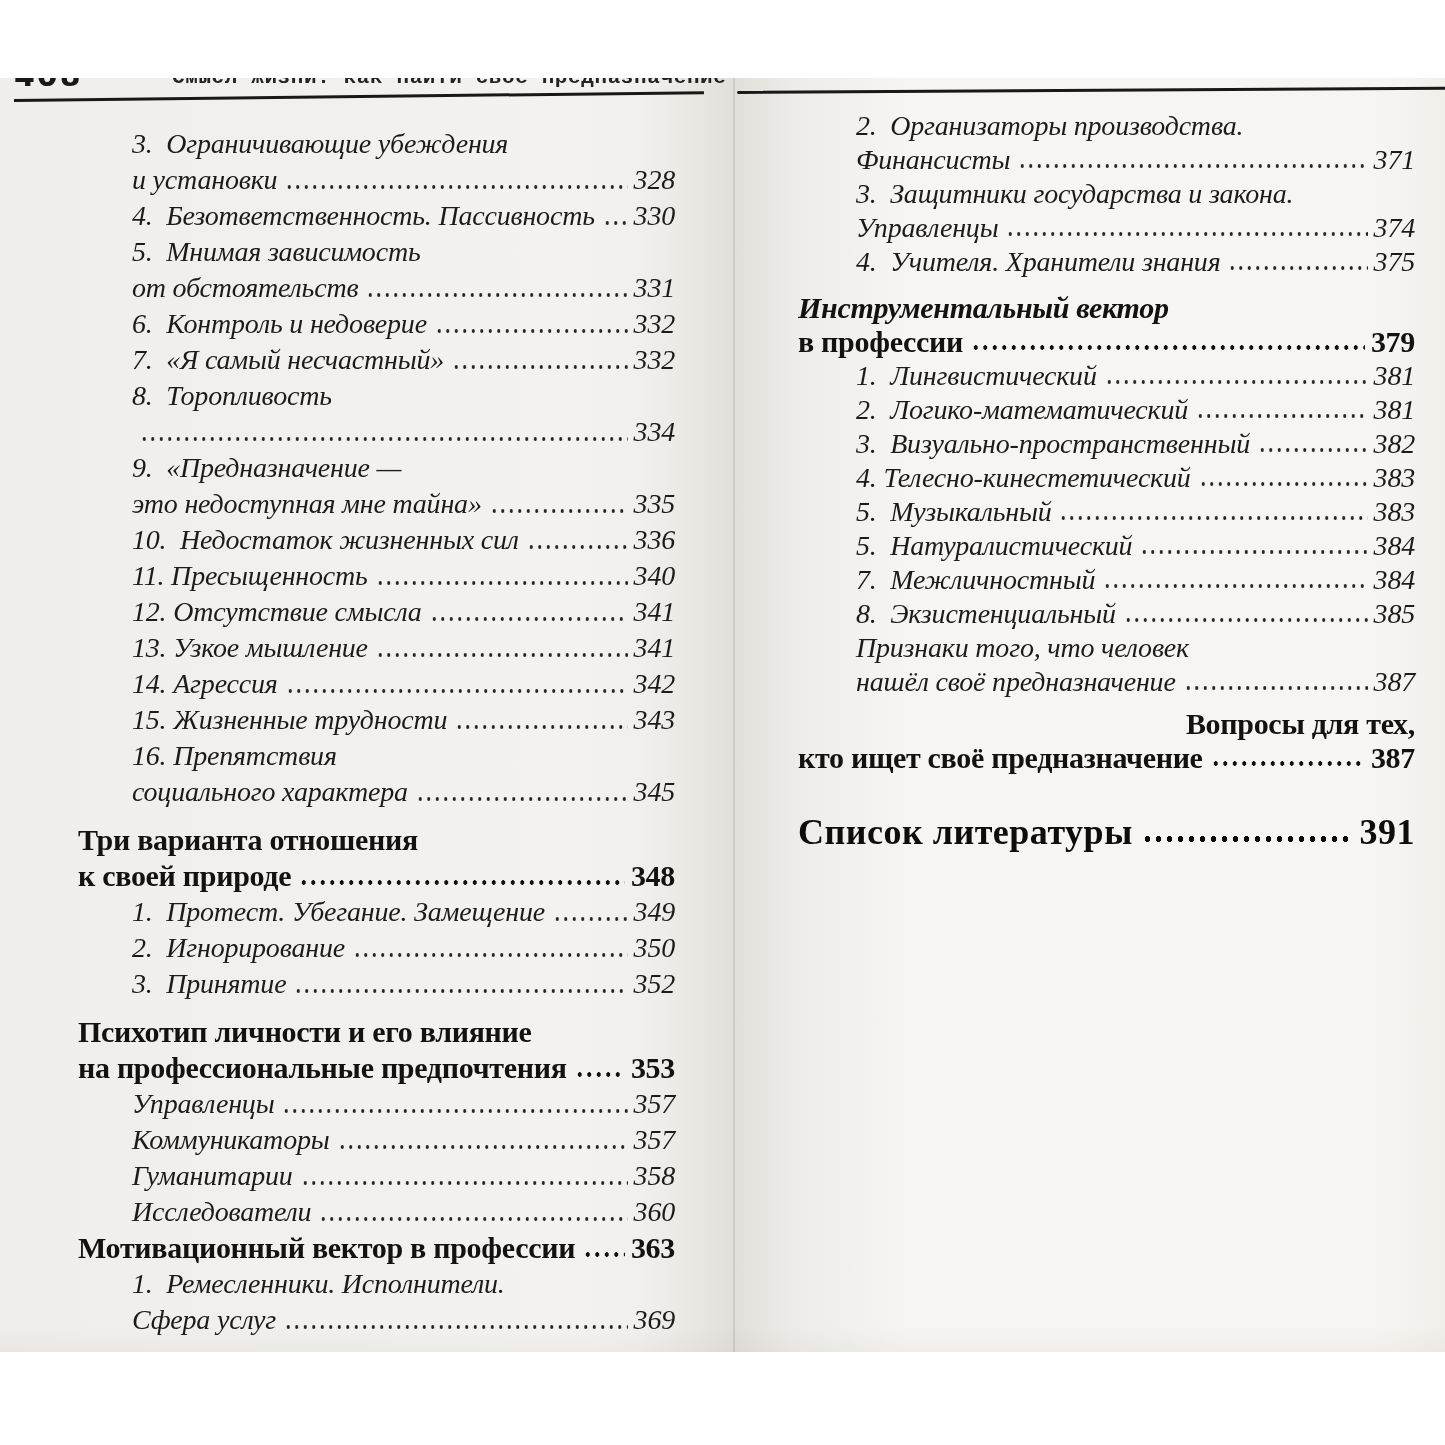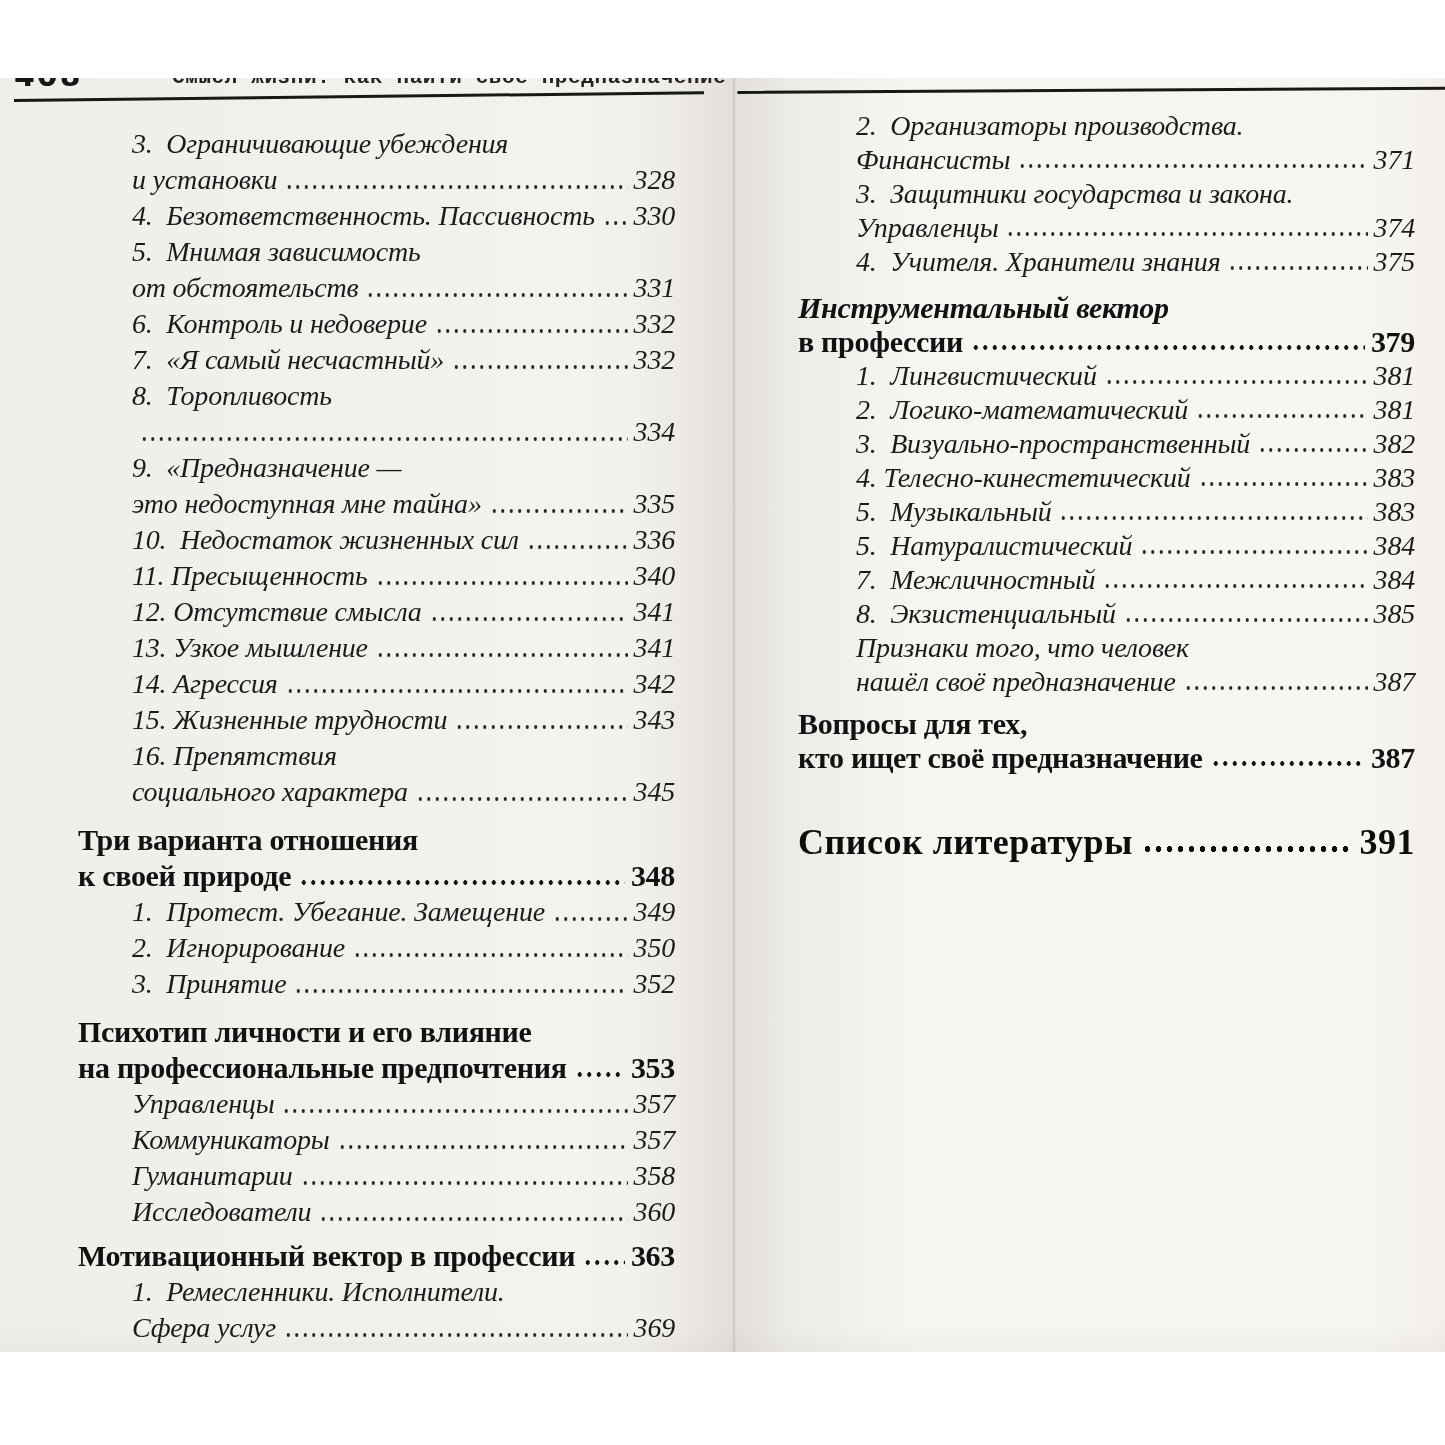--- a/index.html
+++ b/index.html
@@ -221,21 +221,21 @@
       <div class="row item">
     <span class="t">Гуманитарии</span>
     <span class="dots"></span>
     <span class="p">358</span>
   </div>
       <div class="row item">
     <span class="t">Исследователи</span>
     <span class="dots"></span>
     <span class="p">360</span>
   </div>
-      <div class="row head" style="margin-top: 8px;">
+      <div class="row head" style="">
     <span class="t">Мотивационный вектор в профессии</span>
     <span class="dots"></span>
     <span class="p">363</span>
   </div>
       <div class="row item">
     <span class="t">1.  Ремесленники. Исполнители.</span>
 
   </div>
       <div class="row item">
     <span class="t">Сфера услуг</span>
@@ -318,28 +318,28 @@
   </div>
       <div class="row item">
     <span class="t">Признаки того, что человек</span>
 
   </div>
       <div class="row item">
     <span class="t">нашёл своё предназначение</span>
     <span class="dots"></span>
     <span class="p">387</span>
   </div>
-      <div class="row head" style="margin-top: 8px;">
+      <div class="row head" style="margin-top: 8px; justify-content: flex-end;">
     <span class="t">Вопросы для тех,</span>
 
   </div>
       <div class="row head">
     <span class="t">кто ищет своё предназначение</span>
     <span class="dots"></span>
     <span class="p">387</span>
   </div>
-      <div class="row big" style="margin-top: 44px; align-items: center;">
+      <div class="row big" style="margin-top: 34px; align-items: center;">
     <span class="t">Список литературы</span>
     <span class="dots"></span>
     <span class="p">391</span>
   </div>
     </div>
 </div>
 
 </body></html>

